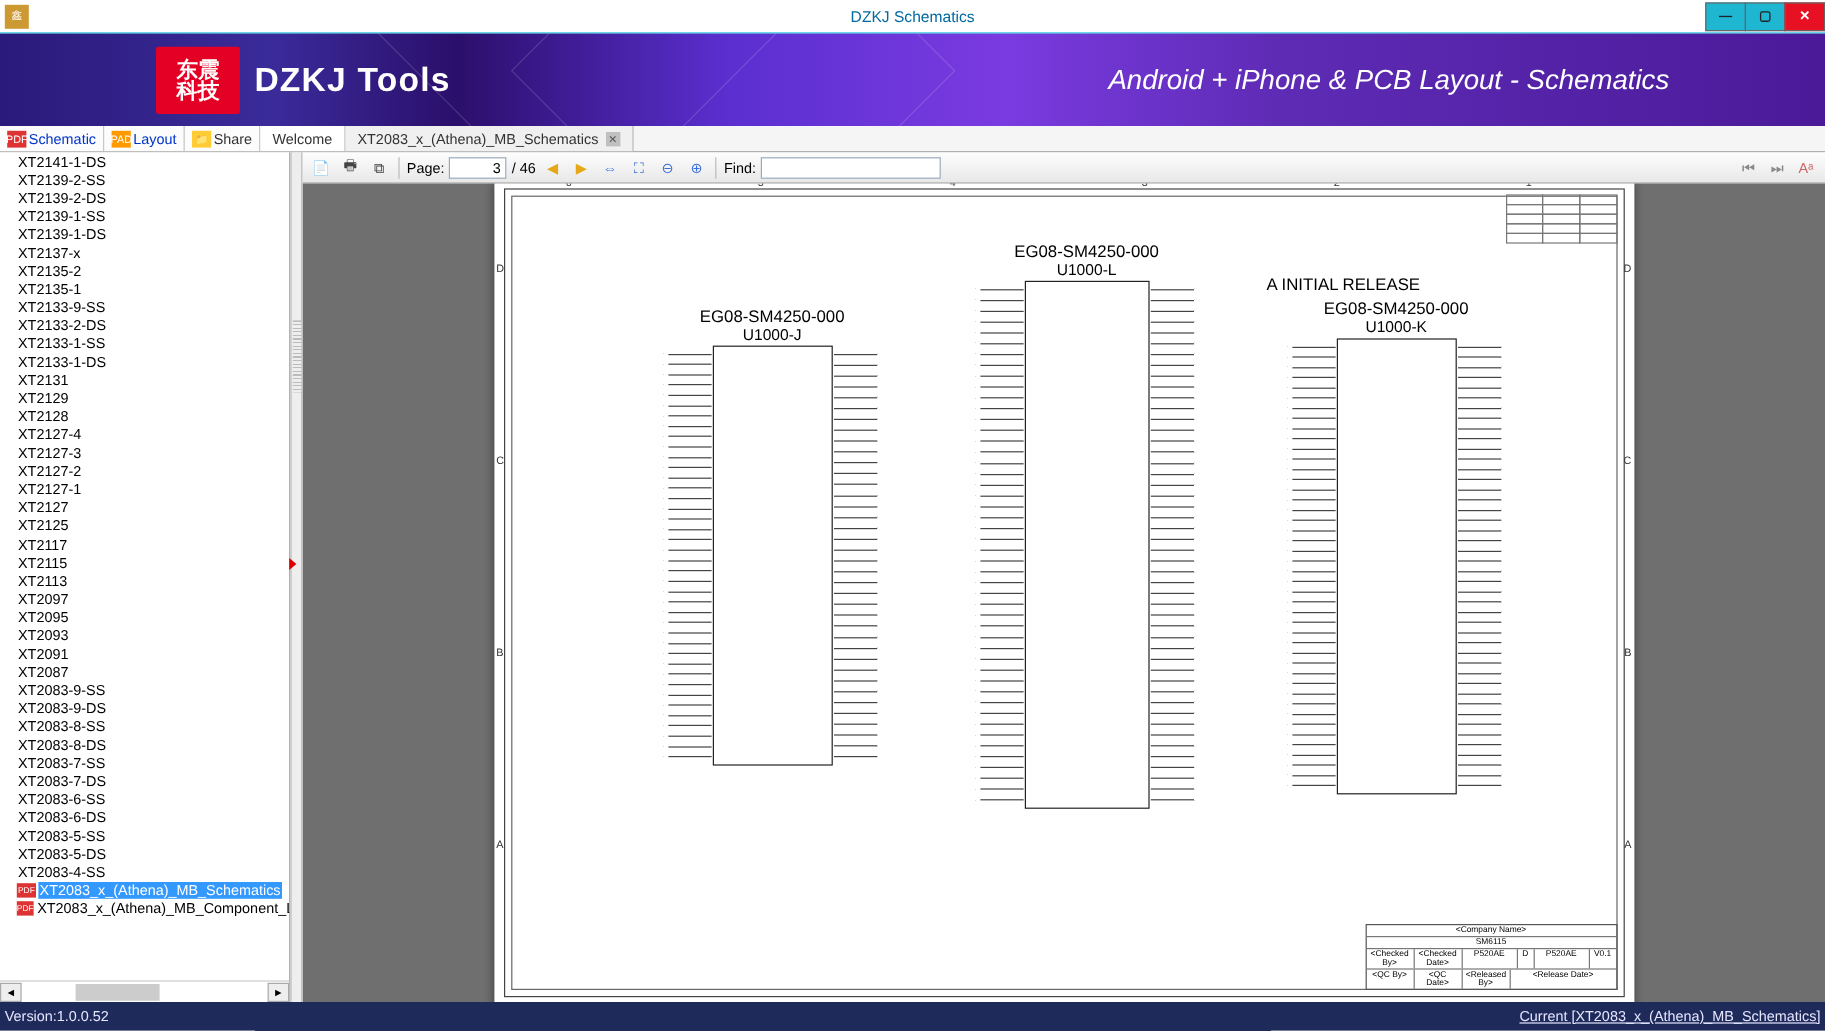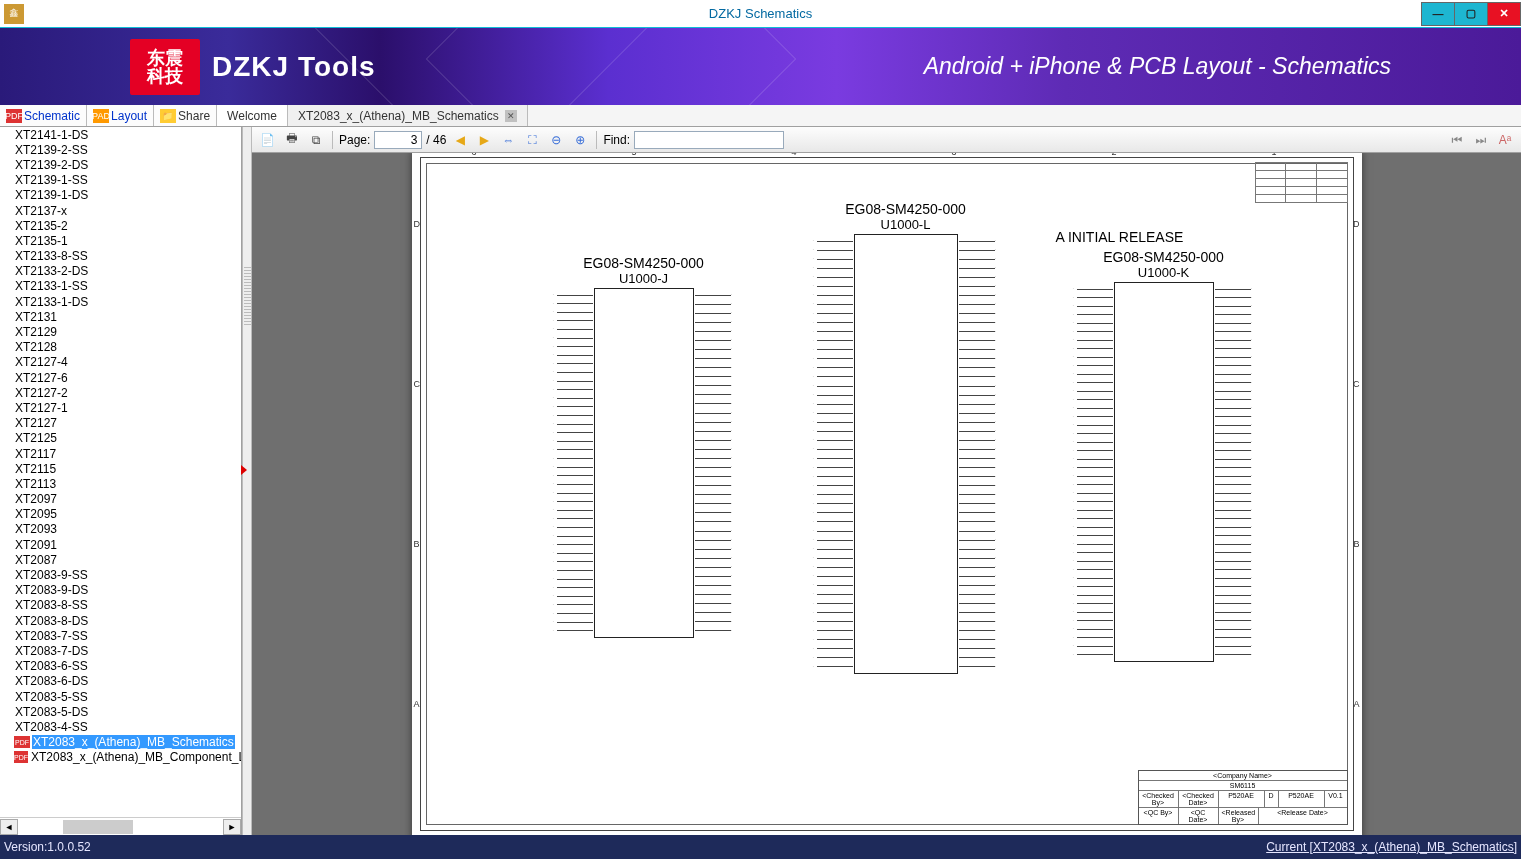--- a/index.html
+++ b/index.html
@@ -163,21 +163,21 @@
         <div class="tree-item">
           <span class="label">XT2137-x</span>
         </div>
         <div class="tree-item">
           <span class="label">XT2135-2</span>
         </div>
         <div class="tree-item">
           <span class="label">XT2135-1</span>
         </div>
         <div class="tree-item">
-          <span class="label">XT2133-8-SS</span>
+          <span class="label">XT2133-9-SS</span>
         </div>
         <div class="tree-item">
           <span class="label">XT2133-2-DS</span>
         </div>
         <div class="tree-item">
           <span class="label">XT2133-1-SS</span>
         </div>
         <div class="tree-item">
           <span class="label">XT2133-1-DS</span>
         </div>
@@ -187,21 +187,21 @@
         <div class="tree-item">
           <span class="label">XT2129</span>
         </div>
         <div class="tree-item">
           <span class="label">XT2128</span>
         </div>
         <div class="tree-item">
           <span class="label">XT2127-4</span>
         </div>
         <div class="tree-item">
-          <span class="label">XT2127-6</span>
+          <span class="label">XT2127-3</span>
         </div>
         <div class="tree-item">
           <span class="label">XT2127-2</span>
         </div>
         <div class="tree-item">
           <span class="label">XT2127-1</span>
         </div>
         <div class="tree-item">
           <span class="label">XT2127</span>
         </div>

